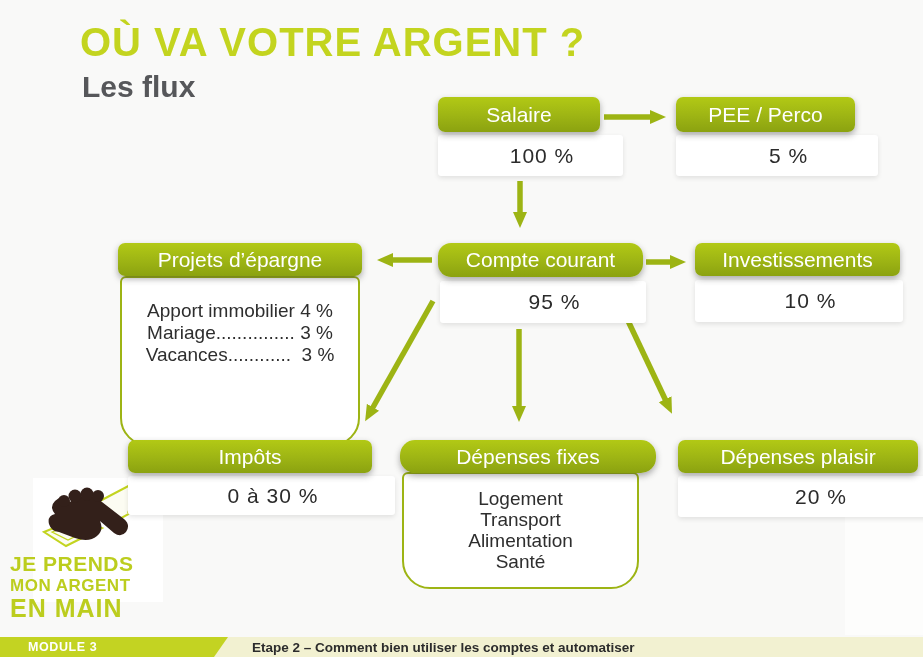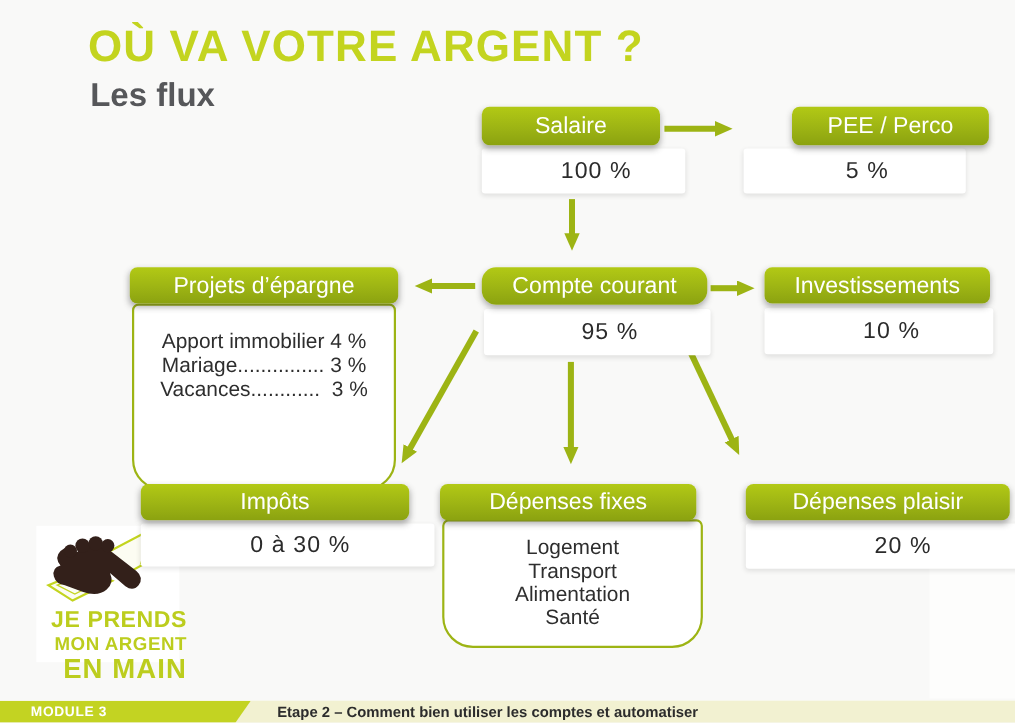--- a/index.html
+++ b/index.html
@@ -48,21 +48,21 @@
   .body-lines{padding-top:22px;}
   .body-lines div{white-space:pre;}
   
   svg.arrows{left:0;top:0;z-index:1;}
   
   .right-panel{left:845px;top:517px;width:78px;height:118px;background:#fdfdfc;}
   
   .logo-box{left:33px;top:478px;width:130px;height:124px;background:#ffffff;}
   .logo-art{left:40px;top:480px;}
   .logo-text{
-    left:22px;top:553px;width:148px;text-align:right;
+    left:10px;top:553px;width:148px;text-align:left;
     color:#bccd1e;font-weight:800;line-height:1;
   }
   .logo-text .l1{font-size:21px;letter-spacing:.5px;}
   .logo-text .l2{font-size:17px;letter-spacing:.5px;margin-top:3px;}
   .logo-text .l3{font-size:25px;letter-spacing:1px;margin-top:2px;}
   
   .footer-bar{left:0;top:637px;width:923px;height:20px;background:#f2f1d1;}
   .footer-module{
     left:0;top:637px;width:232px;height:20px;background:#c3d322;
     clip-path:polygon(0 0,228px 0,214px 100%,0 100%);
@@ -98,21 +98,21 @@
 <div class="abs right-panel"></div>
 
 <div class="abs title">OÙ VA VOTRE ARGENT ?</div>
 <div class="abs subtitle">Les flux</div>
 
 <div class="abs node-header" style="left:438px;top:97px;width:162px;height:35px;">
   <span>Salaire</span>
 </div>
 <div class="abs node-value" style="left:438px;top:135px;width:162px;height:41px;">100 %</div>
 
-<div class="abs node-header" style="left:676px;top:97px;width:179px;height:35px;margin-left:44px;">
+<div class="abs node-header" style="left:676px;top:97px;width:179px;height:35px;">
   <span>PEE / Perco</span>
 </div>
 <div class="abs node-value" style="left:676px;top:135px;width:179px;height:41px;">5 %</div>
 
 <div class="abs node-body body-lines" style="left:120px;top:276px;width:236px;height:144px;">
   <div>Apport immobilier 4 %</div>
   <div>Mariage............... 3 %</div>
   <div>Vacances............  3 %</div>
 </div>
 <div class="abs node-header" style="left:118px;top:243px;width:244px;height:33px;">
@@ -135,21 +135,21 @@
 <div class="abs node-value" style="left:128px;top:476px;width:244px;height:39px;">0 à 30 %</div>
 
 <div class="abs node-body" style="left:402px;top:472px;width:233px;height:113px;">
   <div class="body-lines" style="padding-top:14px;font-size:19px;line-height:21px;">
     <div>Logement</div>
     <div>Transport</div>
     <div>Alimentation</div>
     <div>Santé</div>
   </div>
 </div>
-<div class="abs node-header" style="left:400px;top:440px;width:233px;height:33px;">
+<div class="abs node-header" style="left:400px;top:440px;width:256px;height:33px;border-radius:15px;">
   <span>Dépenses fixes</span>
 </div>
 
 <div class="abs node-header" style="left:678px;top:440px;width:240px;height:33px;">
   <span>Dépenses plaisir</span>
 </div>
 <div class="abs node-value" style="left:678px;top:476px;width:240px;height:41px;">20 %</div>
 
 <div class="abs logo-box"></div>
 <svg class="abs logo-art" width="125" height="80" viewBox="0 0 125 80">

